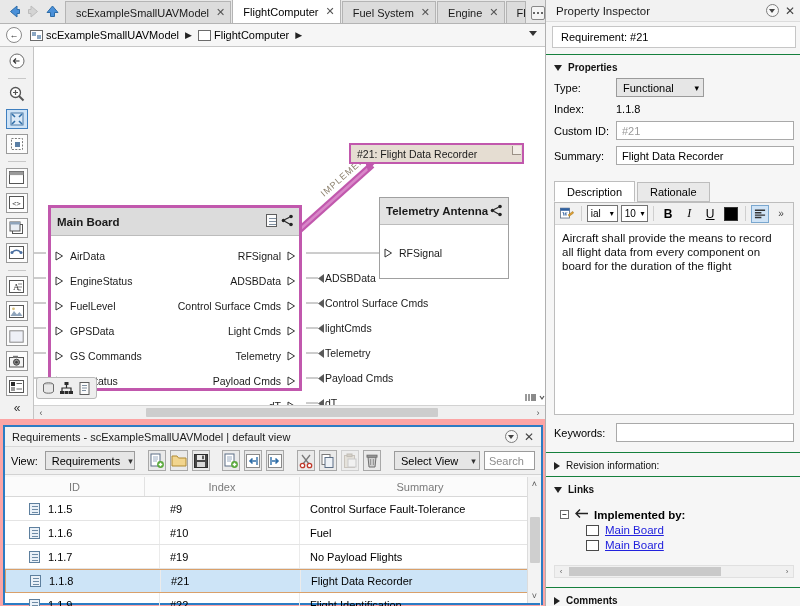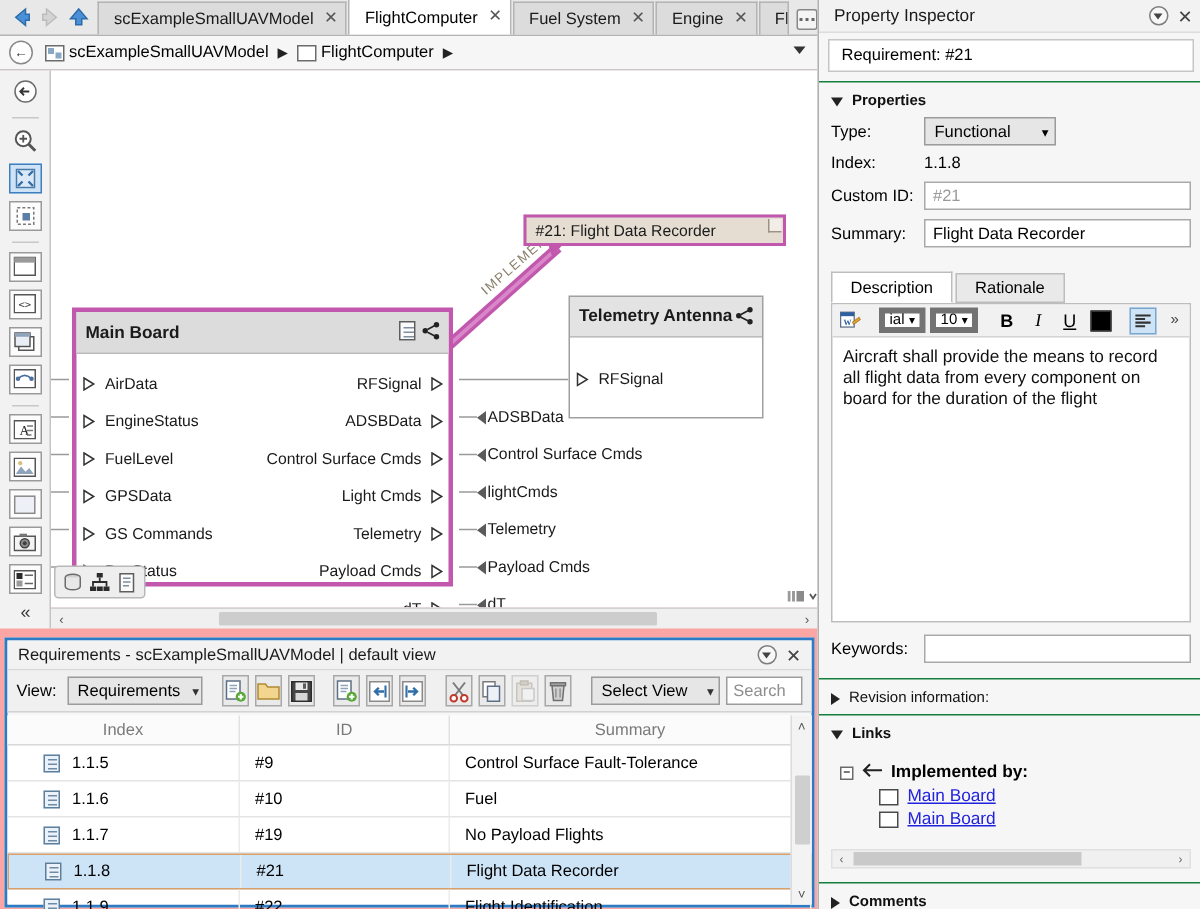--- a/index.html
+++ b/index.html
@@ -318,21 +318,21 @@
   }
   #rt-toolbar {
     height: 22px; background: #f1f1f1; border-bottom: 1px solid #d4d4d4;
     display:flex; align-items:center; gap: 3px; padding: 0 3px;
   }
   .rt-btn {
     height: 18px; min-width: 18px; display:flex;align-items:center;justify-content:center;
     font-size: 11px; cursor:pointer; padding: 0 2px;
   }
   .rt-combo {
-    height: 17px; border: 4px solid #737373; background:#fff;
+    height: 17px; border: 1px solid #737373; background:#fff;
     display:flex;align-items:center; font-size: 10px; padding-left:3px; cursor:pointer;
   }
   .rt-combo .chev{ margin-left:auto; padding: 0 3px; font-size:8px;}
   .rt-btn.sel { background:#cfe3f6; border:1px solid #7aa7cf; }
   .rt-sep { width:1px; height: 15px; background:#cfcfcf; margin: 0 2px;}
   #desc-text {
     padding: 6px 7px; font-size: 11.5px; line-height: 14px; color:#111;
   }
   #pi-keywords { display:flex; align-items:center; margin: 8px 8px 0; font-size:11px;}
   #pi-keywords .pi-label { width: 62px; }
@@ -838,22 +838,22 @@
         <span class="tb-sep"></span>
         <div class="mw-select" style="width:104px">
           <span>Select View</span>
           <span class="chev">▾</span>
         </div>
         <div id="req-search">Search</div>
       </div>
 
       <div id="req-table-wrap">
         <div id="req-thead">
+          <div class="th col-id">ID</div>
           <div class="th col-index">Index</div>
-          <div class="th col-id">ID</div>
           <div class="th col-summary">Summary</div>
         </div>
         <div class="req-row">
           <div class="cell idx col-index">
               <span class="row-icon"></span>
               <span>1.1.5</span>
             </div>
           <div class="cell idv col-id">#9</div>
           <div class="cell sum col-summary">Control Surface Fault-Tolerance</div>
         </div>

